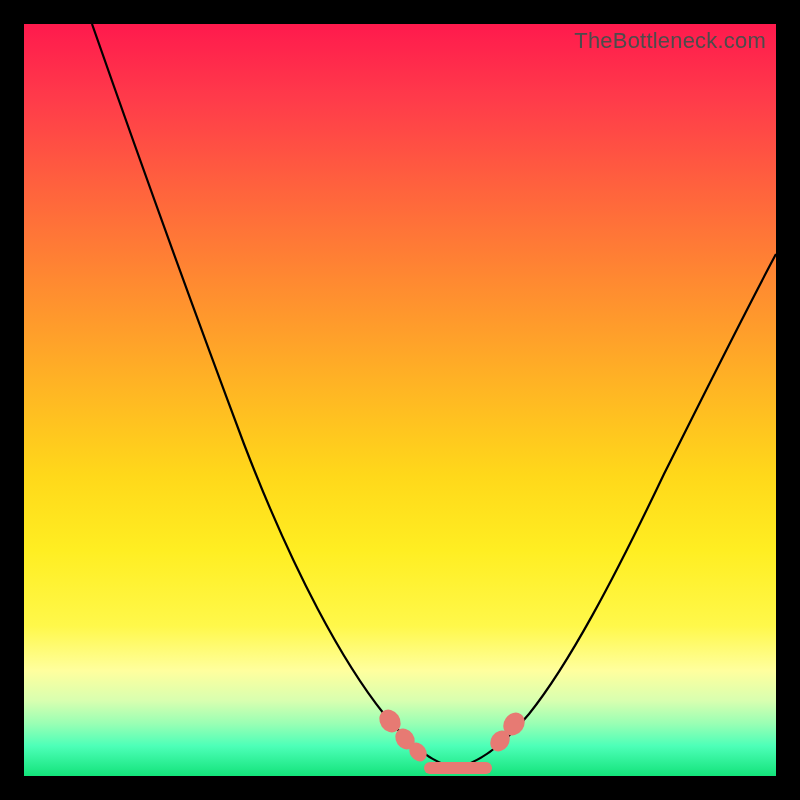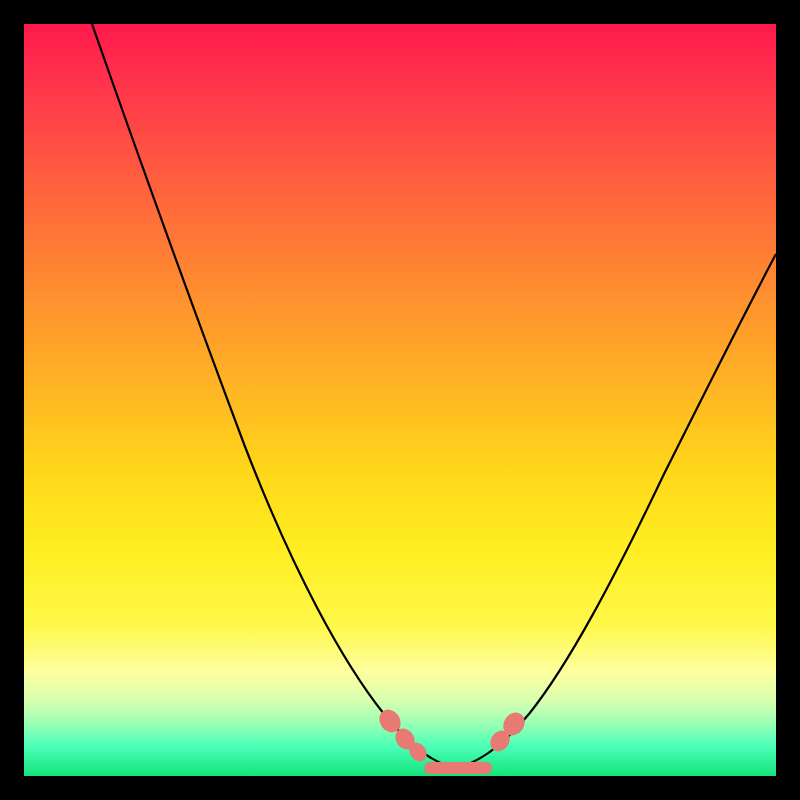--- a/index.html
+++ b/index.html
@@ -72,20 +72,21 @@
     fill: #e77a73;
     stroke: none;
   }
 </style>
 </head>
 <body>
 
 <div class="frame">
   <div class="plot">
 
+    <div class="watermark">TheBottleneck.com</div>
 
     <svg class="curves" viewBox="0 0 752 752" preserveAspectRatio="none">
 
       <path class="curve" d="M 68,0
                C 110,120  160,260  220,420
                C 270,550  320,640  360,690
                C 385,720  405,737  430,744"></path>
 
       <path class="curve" d="M 430,744
                C 455,740  480,720  505,690

